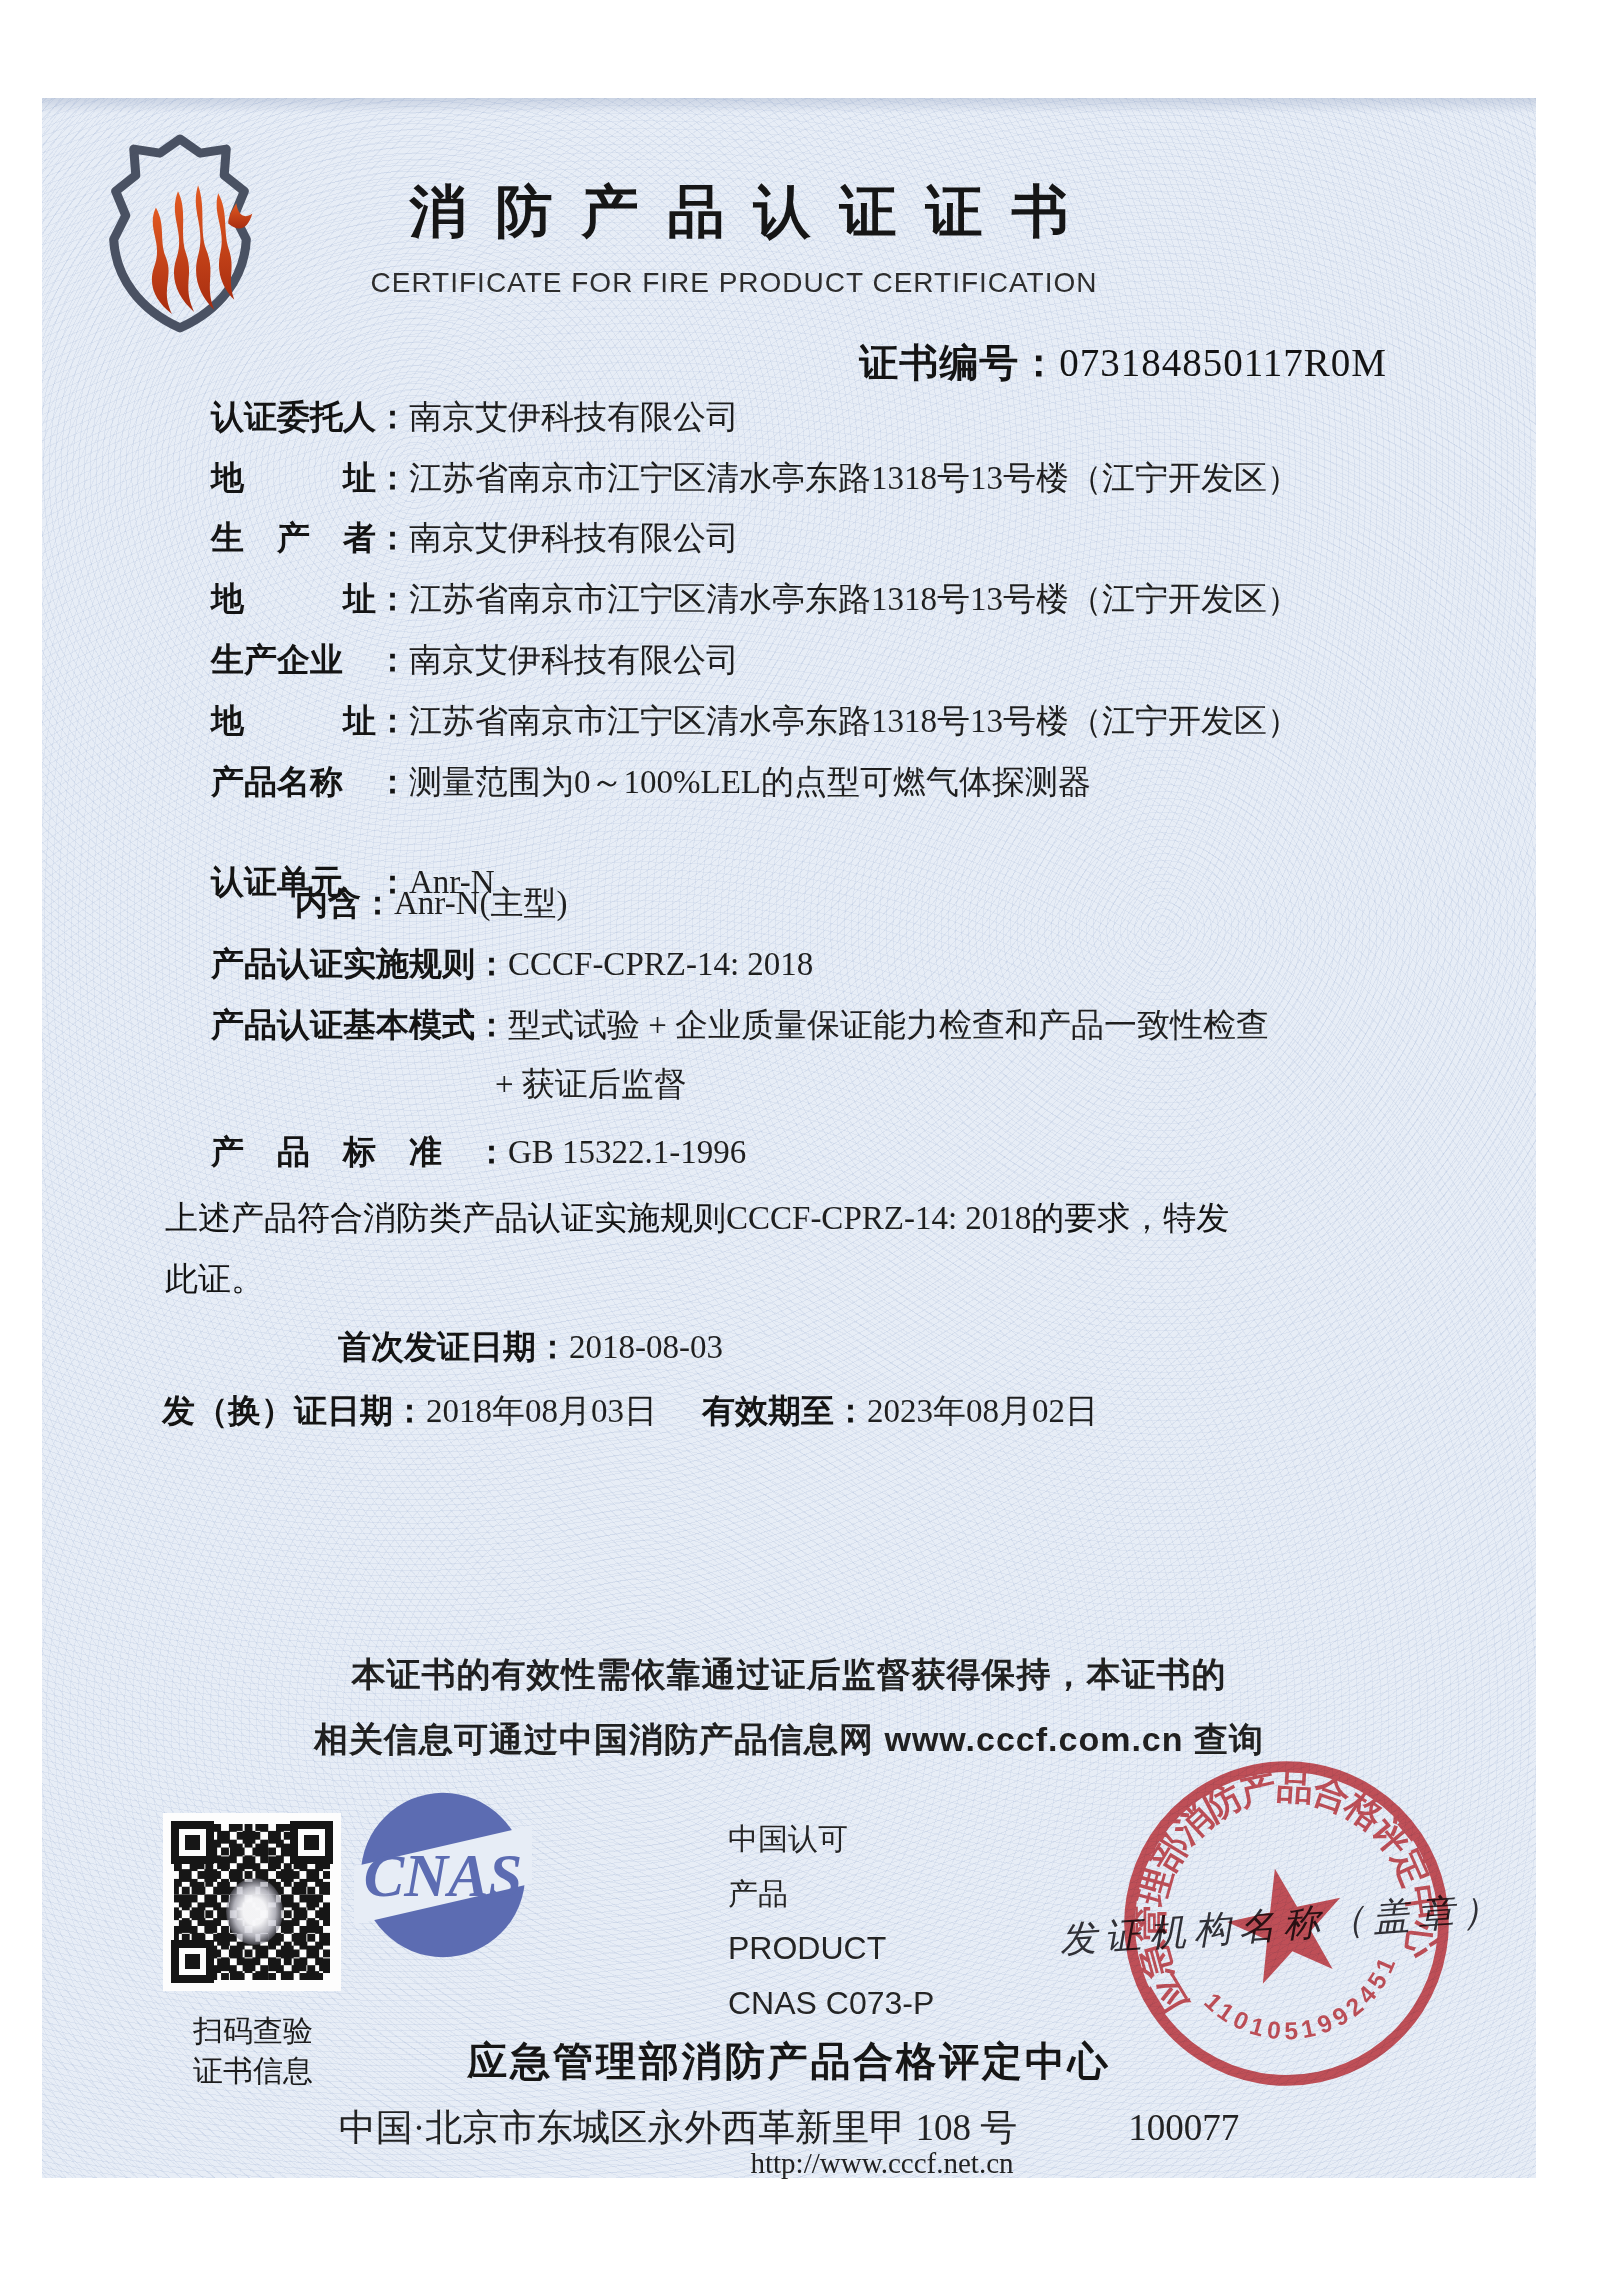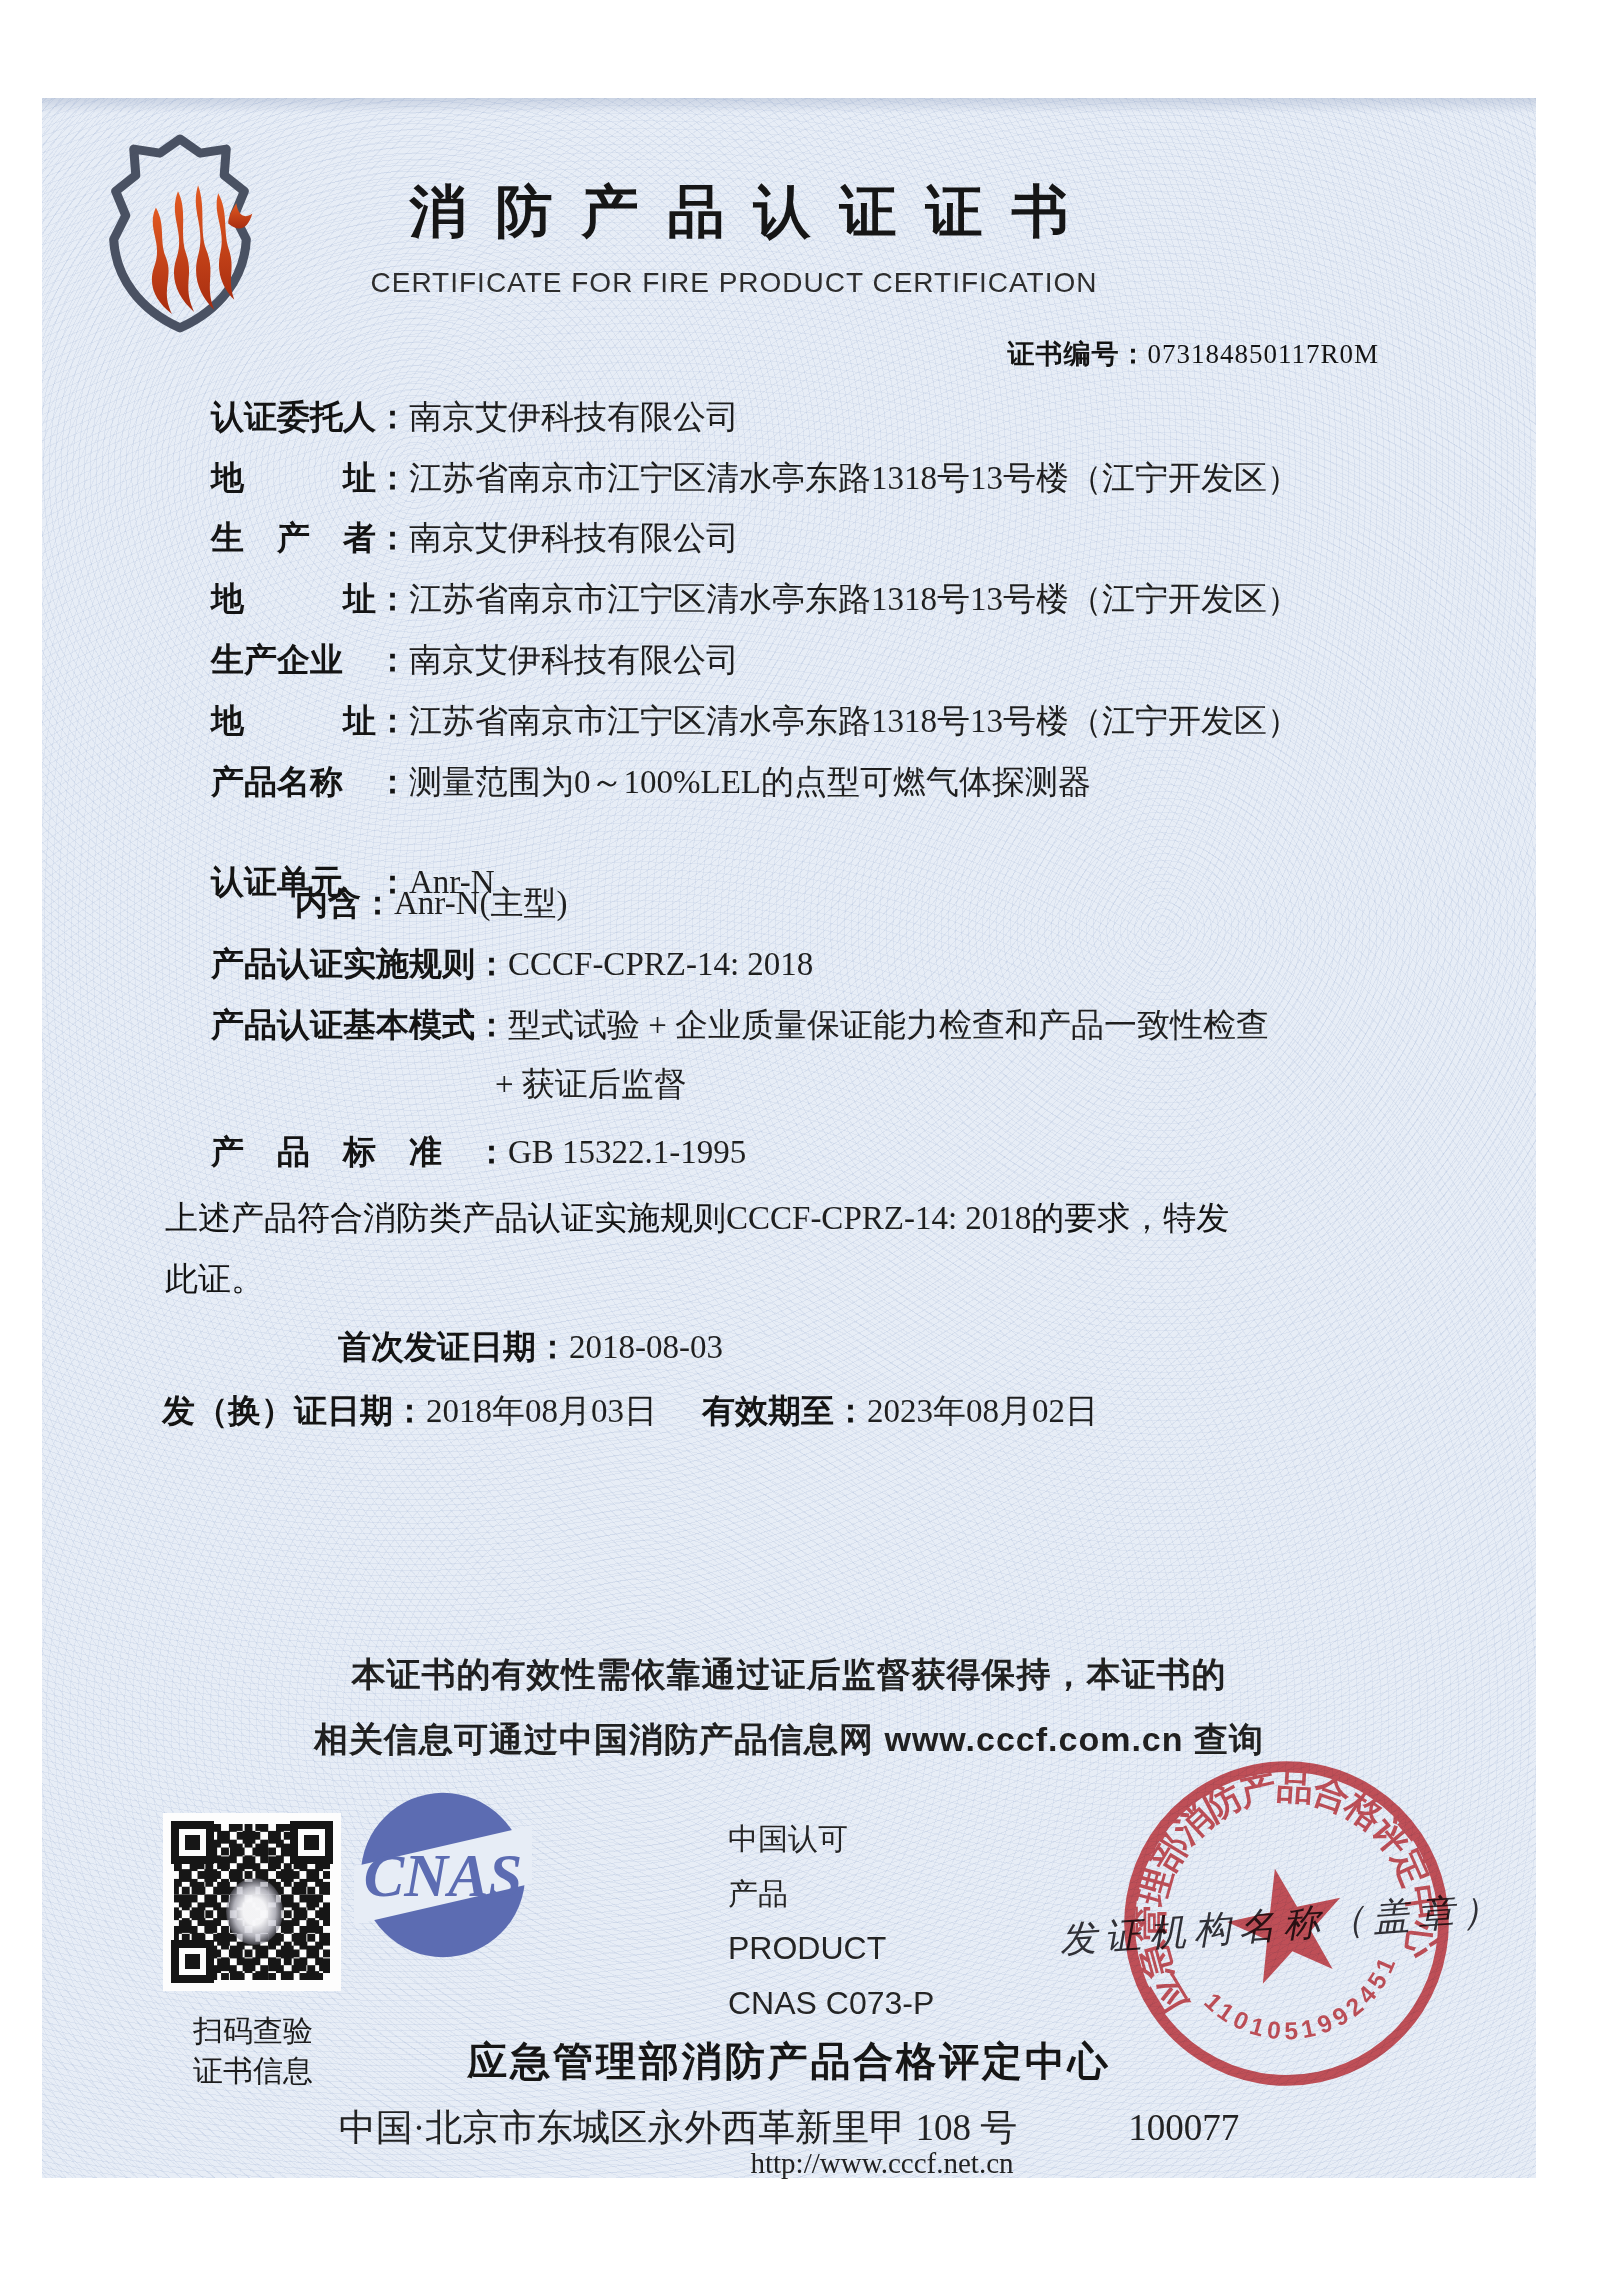--- a/index.html
+++ b/index.html
@@ -35,22 +35,22 @@
     font-weight: 700; font-size: 57px; letter-spacing: 29px;
     color: #161616; white-space: nowrap;
   }
   .subtitle {
     left: 0; right: 0; top: 169px;
     text-align: center; padding-right: 110px;
     font-family: "Liberation Sans", "DejaVu Sans", sans-serif;
     font-size: 28px; letter-spacing: 1px; color: #2d2d2d; white-space: nowrap;
   }
   .certno {
-    top: 238px; right: 157px;
-    font-size: 27px; letter-spacing: 1px; color: #141414; white-space: pre;
+    top: 238px; right: 149px;
+    font-size: 39px; letter-spacing: 1px; color: #141414; white-space: pre;
   }
   .certno .lbl { font-weight: 700; }
 
   
   .line { position: absolute; left: 169px; font-size: 33px; white-space: pre; line-height: 1.2; }
   .line .lbl {
     font-family: "Liberation Sans", "DejaVu Sans", sans-serif;
     font-weight: 700; color: #141414; white-space: pre; margin-top: 32px;
   }
   .line .val { font-family: "Liberation Serif", "DejaVu Serif", serif; color: #1f1f1f; margin-top: 12px; }
@@ -144,21 +144,21 @@
     <div class="line" style="top:420px"><span class="lbl">生　产　者：</span><span class="val">南京艾伊科技有限公司</span></div>
     <div class="line" style="top:481px"><span class="lbl">地　　　址：</span><span class="val">江苏省南京市江宁区清水亭东路1318号13号楼（江宁开发区）</span></div>
     <div class="line" style="top:542px"><span class="lbl">生产企业　：</span><span class="val">南京艾伊科技有限公司</span></div>
     <div class="line" style="top:603px"><span class="lbl">地　　　址：</span><span class="val">江苏省南京市江宁区清水亭东路1318号13号楼（江宁开发区）</span></div>
     <div class="line" style="top:664px"><span class="lbl">产品名称　：</span><span class="val">测量范围为0～100%LEL的点型可燃气体探测器</span></div>
     <div class="line" style="top:764px"><span class="lbl">认证单元　：</span><span class="val">Anr-N</span></div>
     <div class="line indent-1" style="top:785px"><span class="lbl">内含：</span><span class="val">Anr-N(主型)</span></div>
     <div class="line" style="top:846px"><span class="lbl">产品认证实施规则：</span><span class="val">CCCF-CPRZ-14: 2018</span></div>
     <div class="line" style="top:907px"><span class="lbl">产品认证基本模式：</span><span class="val">型式试验 + 企业质量保证能力检查和产品一致性检查</span></div>
     <div class="line indent-2" style="top:967px"><span class="val">+ 获证后监督</span></div>
-    <div class="line" style="top:1034px"><span class="lbl">产　品　标　准　：</span><span class="val">GB 15322.1-1995</span></div>
+    <div class="line" style="top:1034px"><span class="lbl">产　品　标　准　：</span><span class="val">GB 15322.1-1996</span></div>
 
     <div class="stmt" style="top:1098px"><span class="cn">上述产品符合消防类产品认证实施规则</span><span class="latin">CCCF-CPRZ-14: 2018</span><span class="cn">的要求，特发</span></div>
     <div class="stmt" style="top:1159px"><span class="cn">此证。</span></div>
 
     <div class="dates" style="left:296px; top:1227px"><span class="lbl">首次发证日期：</span><span class="val">2018-08-03</span></div>
     <div class="dates" style="left:120px; top:1291px"><span class="lbl">发（换）证日期：</span><span class="val">2018年08月03日</span><span class="gap40"></span><span class="lbl">有效期至：</span><span class="val">2023年08月02日</span></div>
 
     <div class="abs notice" style="top:1554px">本证书的有效性需依靠通过证后监督获得保持，本证书的</div>
     <div class="abs notice" style="top:1619px">相关信息可通过中国消防产品信息网 www.cccf.com.cn 查询</div>
 

